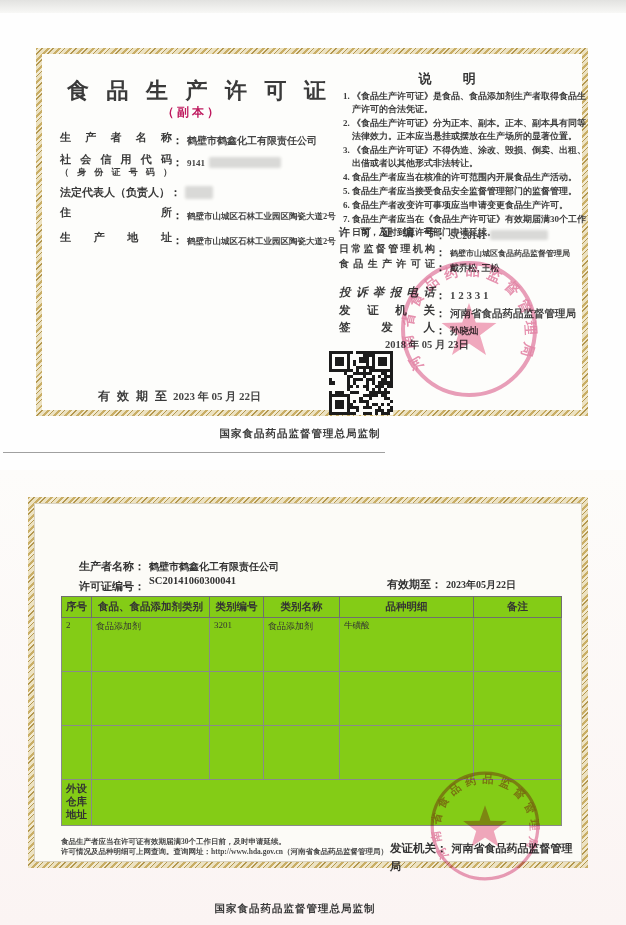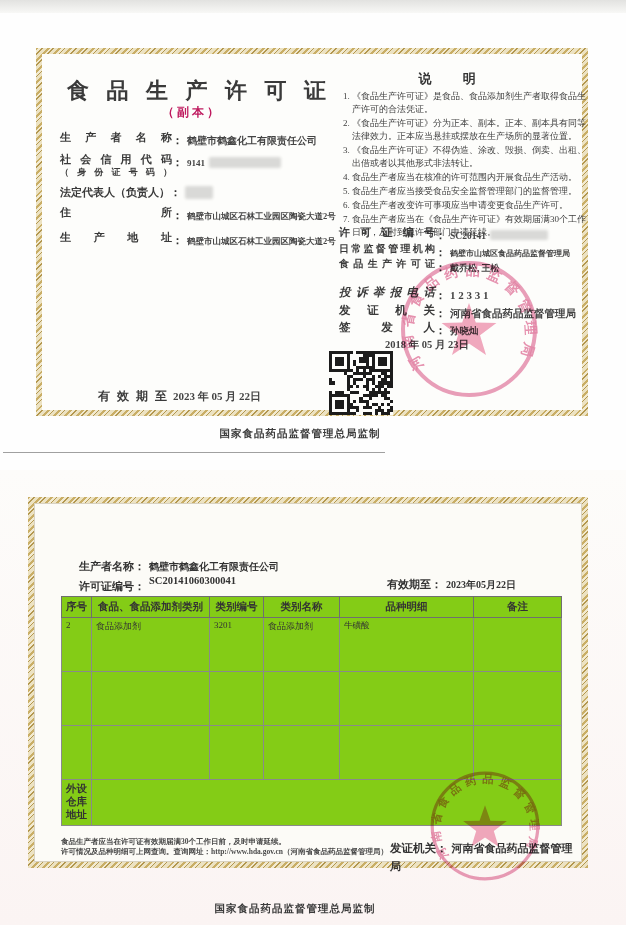--- a/index.html
+++ b/index.html
@@ -14,21 +14,21 @@
   .p1-title{font-size:22px;font-weight:bold;letter-spacing:6px;text-align:right;color:#3a3a3a;}
   .p1-sub{font-size:12px;font-weight:bold;letter-spacing:3px;text-align:center;color:#be185d;}
   .jl{display:inline-block;text-align:justify;text-align-last:justify;vertical-align:top;}
   .w112{width:112px;}
   .w96{width:96px;}
   .flabel{font-size:11px;font-weight:bold;color:#3a3a3a;}
   .colon{font-size:11px;font-weight:bold;}
   .fval{font-size:9px;font-weight:bold;color:#444;}
   .redact{display:inline-block;background:#d9d9d7;border-radius:2px;filter:blur(1.5px);vertical-align:middle;}
   .notes-title{font-size:13px;font-weight:bold;letter-spacing:14px;text-align:center;color:#333;}
-  .note-item{font-size:9px;font-weight:normal;line-height:13px;color:#3d3d3d;margin:0 0 1px 0;}
+  .note-item{font-size:9px;font-weight:bold;line-height:13px;color:#3d3d3d;margin:0 0 1px 0;}
   ol.notes{margin:0;padding-left:13px;}
   .footer-line{width:100%;text-align:center;font-size:10.5px;font-weight:bold;letter-spacing:1px;color:#3c3c3c;}
   .divider{height:1px;background:#a0a0a0;}
   .p2-title{font-size:19px;font-weight:bold;letter-spacing:7px;text-align:center;color:#333;}
   .p2-line{font-size:11px;font-weight:bold;color:#333;}
   table.detail{border-collapse:collapse;table-layout:fixed;width:500px;background:#84cc16;}
   table.detail th{border:1px solid #6f6f6f;font-size:10.5px;font-weight:bold;padding:3px 2px;color:#333;}
   table.detail td{border:1px solid #8a8a8a;font-size:9px;vertical-align:top;padding:2px 4px;color:#333;}
   .fine{font-size:7.5px;color:#4a4a4a;font-weight:bold;line-height:1.4;}
   .seal{mix-blend-mode:multiply;opacity:.85;}

